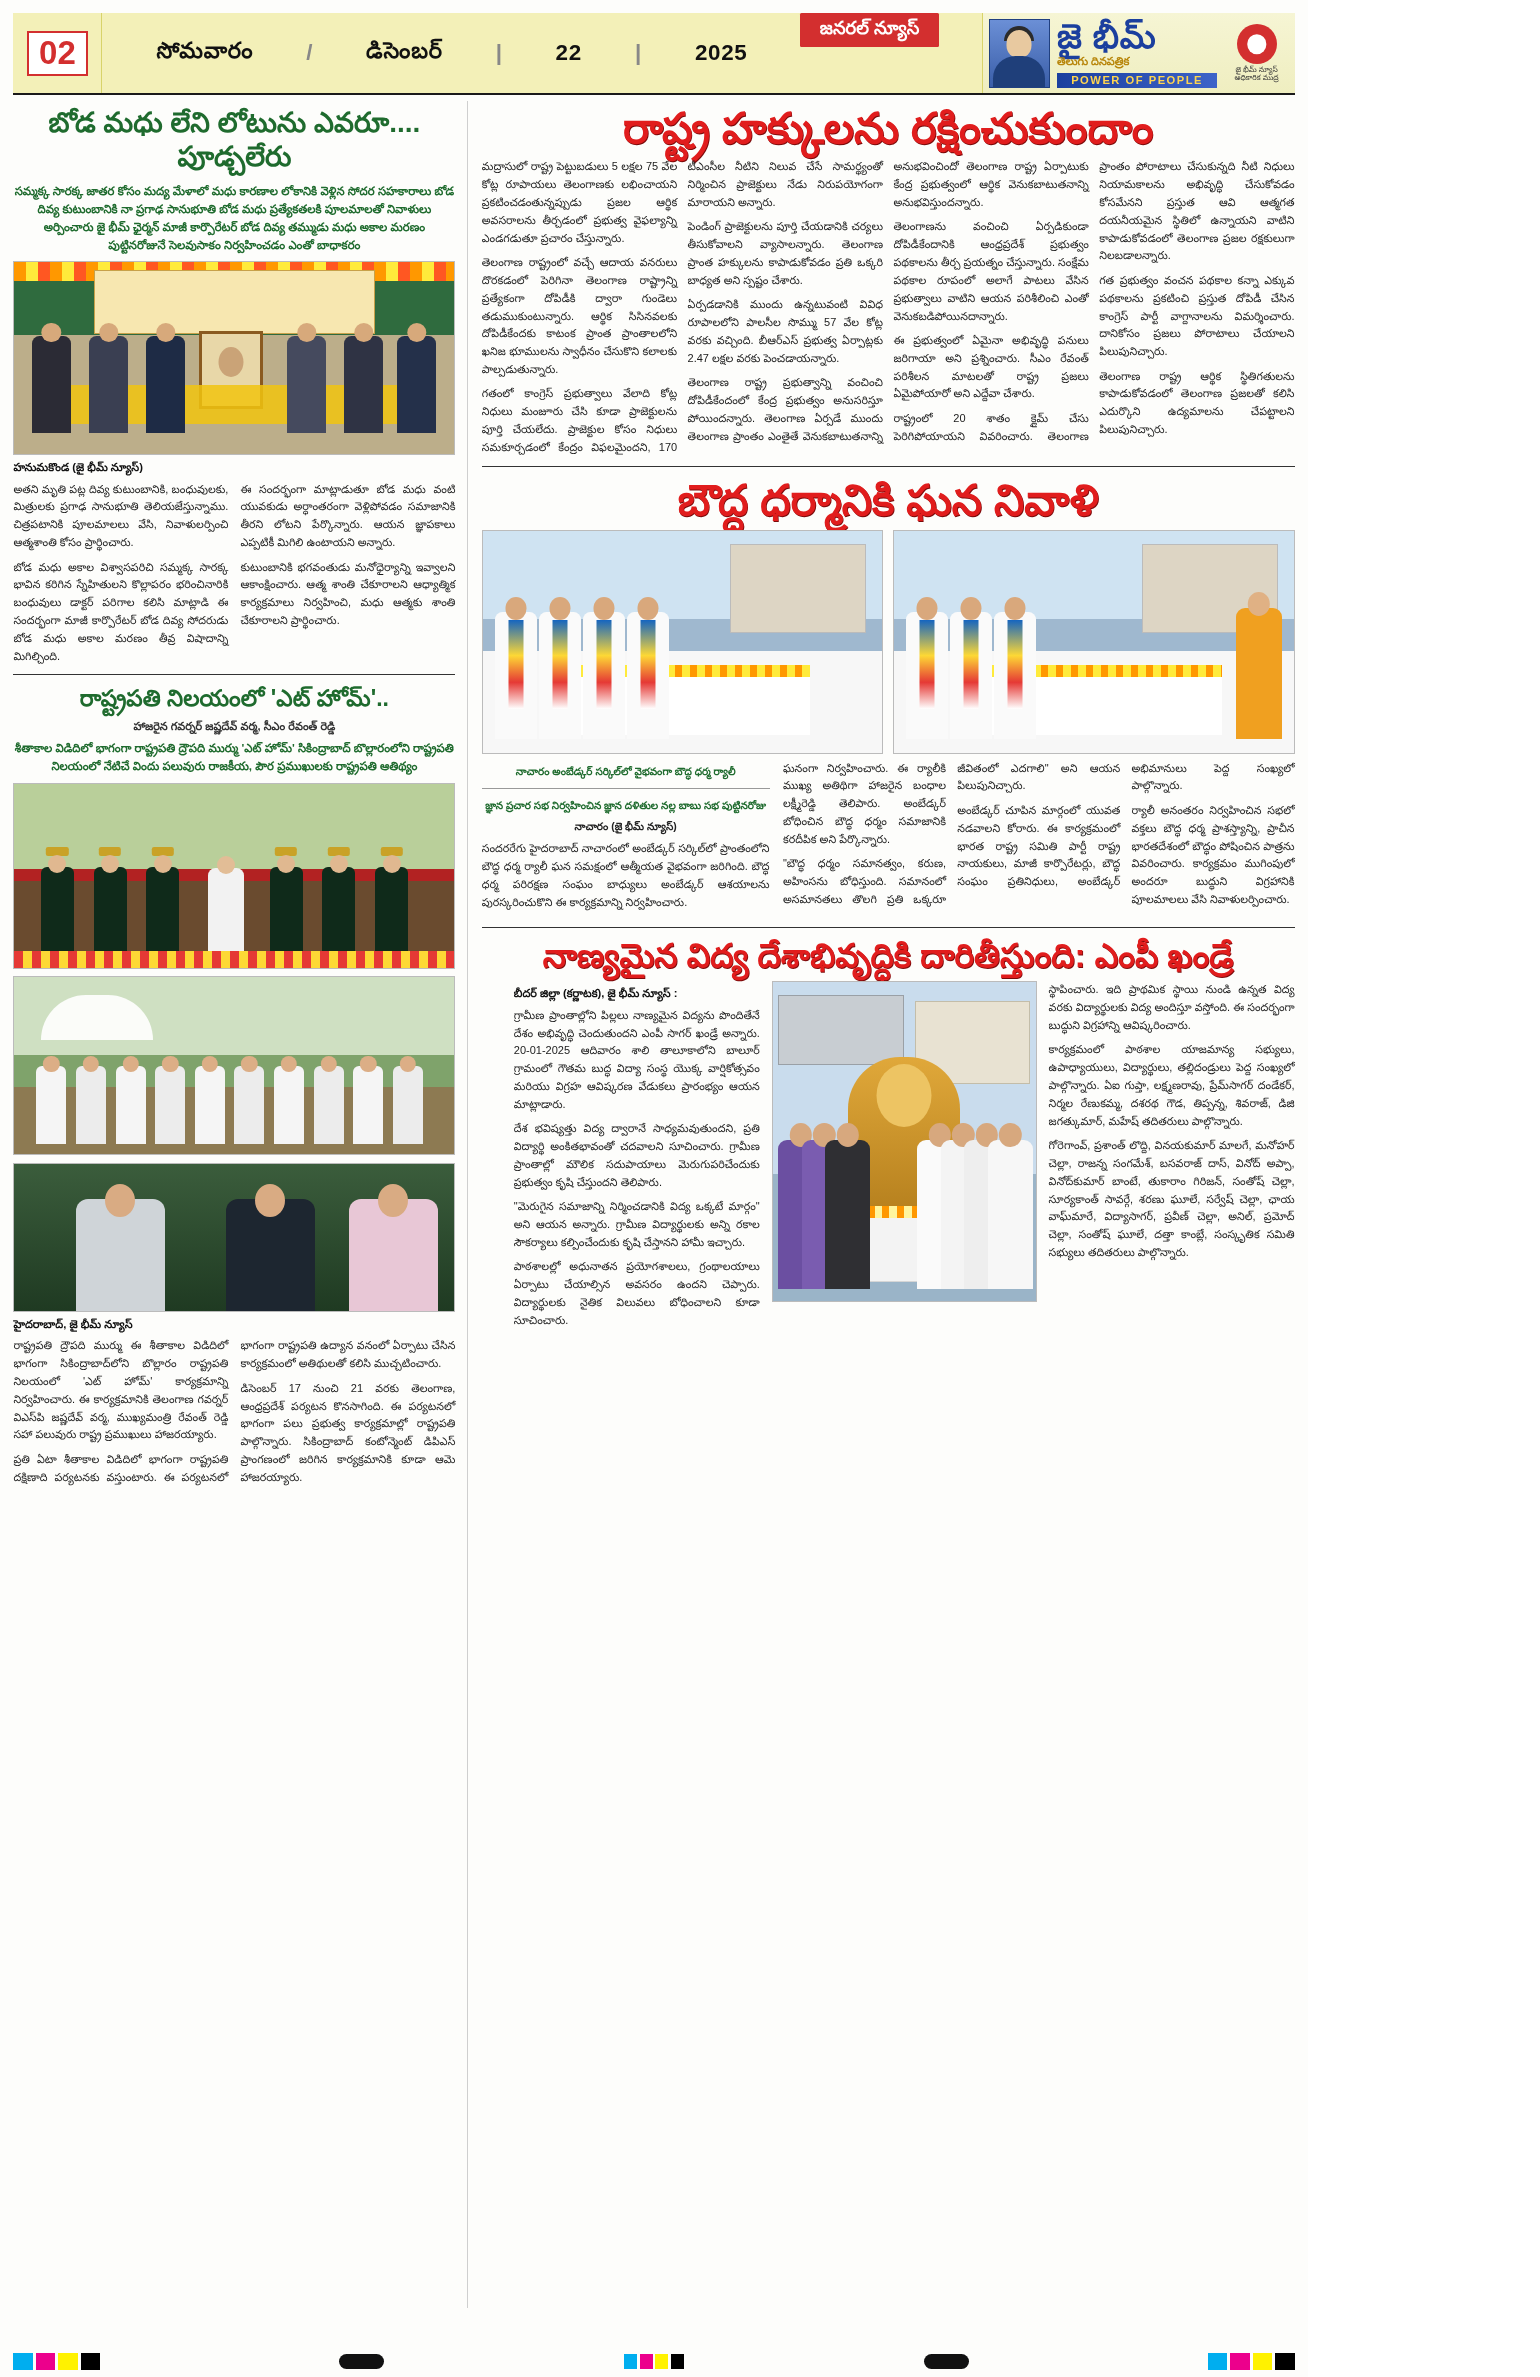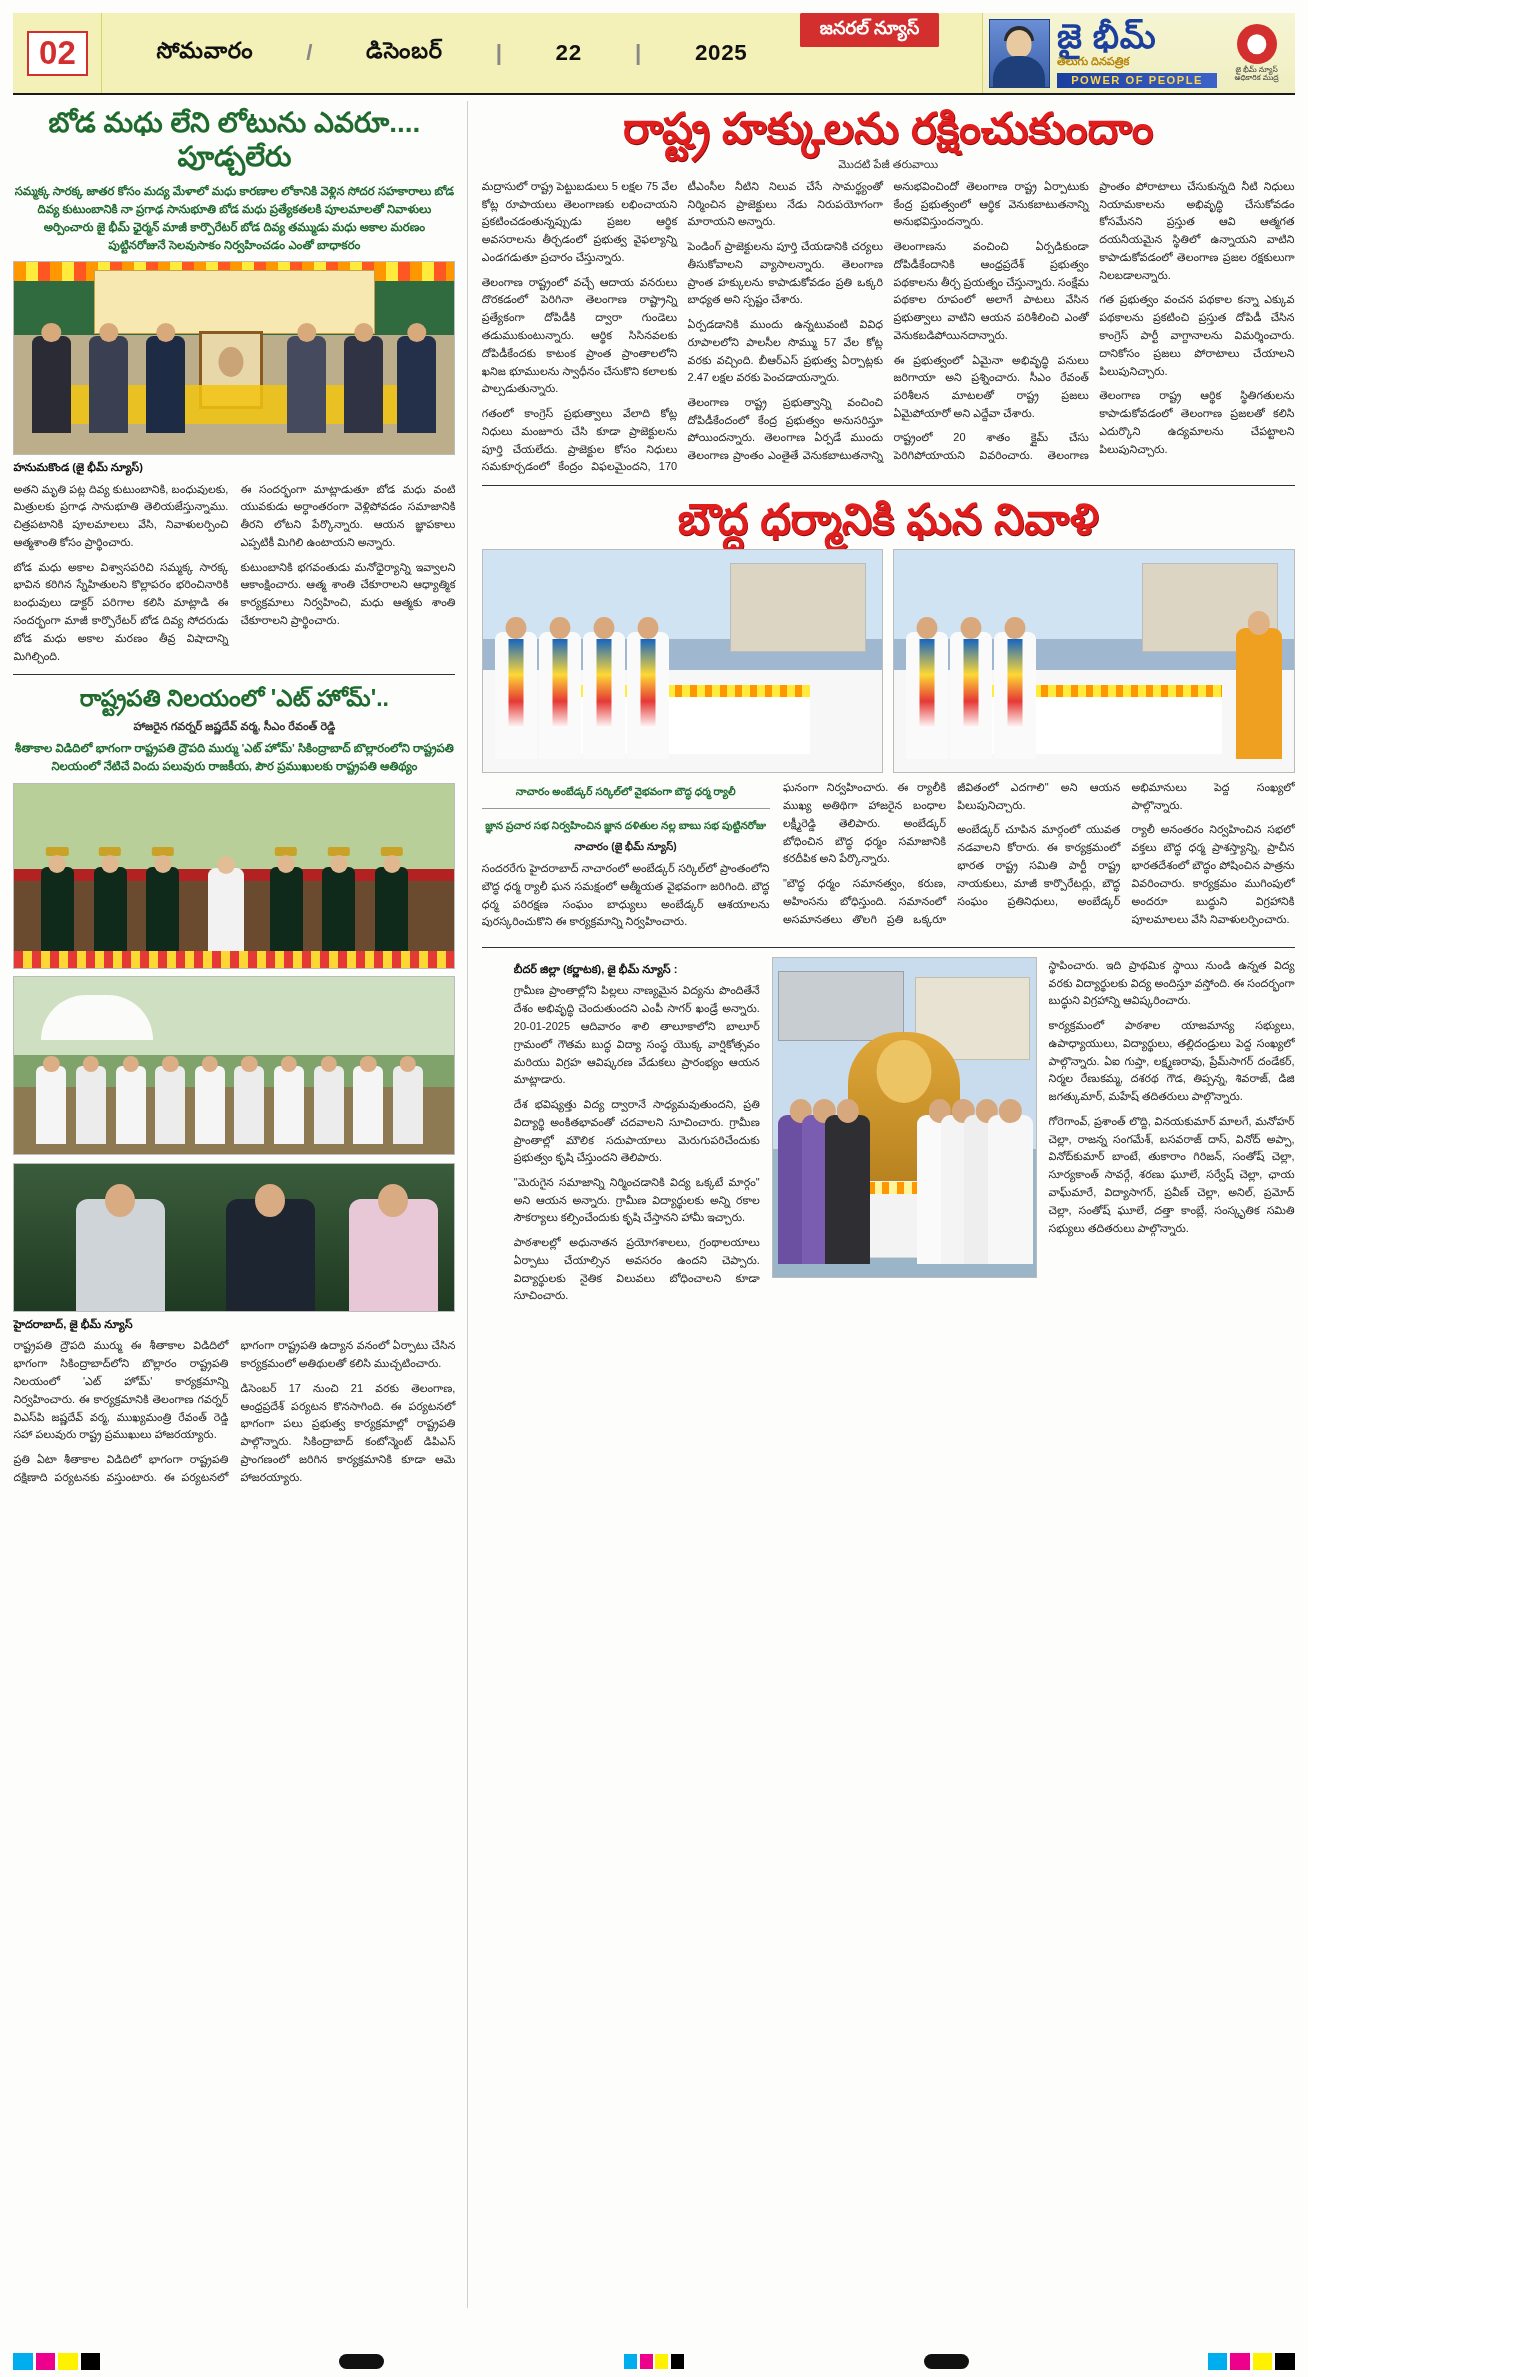--- a/index.html
+++ b/index.html
@@ -448,21 +448,20 @@
       <div class="body-text cols2">
         <p>రాష్ట్రపతి ద్రౌపది ముర్ము ఈ శీతాకాల విడిదిలో భాగంగా సికింద్రాబాద్‌లోని బొల్లారం రాష్ట్రపతి నిలయంలో 'ఎట్ హోమ్' కార్యక్రమాన్ని నిర్వహించారు. ఈ కార్యక్రమానికి తెలంగాణ గవర్నర్ విఎస్‌పి జష్ణదేవ్ వర్మ, ముఖ్యమంత్రి రేవంత్ రెడ్డి సహా పలువురు రాష్ట్ర ప్రముఖులు హాజరయ్యారు.</p>
         <p>ప్రతి ఏటా శీతాకాల విడిదిలో భాగంగా రాష్ట్రపతి దక్షిణాది పర్యటనకు వస్తుంటారు. ఈ పర్యటనలో భాగంగా రాష్ట్రపతి ఉద్యాన వనంలో ఏర్పాటు చేసిన కార్యక్రమంలో అతిథులతో కలిసి ముచ్చటించారు.</p>
         <p>డిసెంబర్ 17 నుంచి 21 వరకు తెలంగాణ, ఆంధ్రప్రదేశ్ పర్యటన కొనసాగింది. ఈ పర్యటనలో భాగంగా పలు ప్రభుత్వ కార్యక్రమాల్లో రాష్ట్రపతి పాల్గొన్నారు. సికింద్రాబాద్ కంటోన్మెంట్ డిపిఎస్ ప్రాంగణంలో జరిగిన కార్యక్రమానికి కూడా ఆమె హాజరయ్యారు.</p>
       </div>
     </div>
 
     <div class="colR">
 
       <h1 class="hl-red">రాష్ట్ర హక్కులను రక్షించుకుందాం</h1>
-      <div class="kicker">మొదటి పేజీ తరువాయి</div>
 
       <div class="body-text cols4">
         <p>మద్రాసులో రాష్ట్ర పెట్టుబడులు 5 లక్షల 75 వేల కోట్ల రూపాయలు తెలంగాణకు లభించాయని ప్రకటించడంతున్నప్పుడు ప్రజల ఆర్థిక అవసరాలను తీర్చడంలో ప్రభుత్వ వైఫల్యాన్ని ఎండగడుతూ ప్రచారం చేస్తున్నారు.</p>
         <p>తెలంగాణ రాష్ట్రంలో వచ్చే ఆదాయ వనరులు దొరకడంలో పెరిగినా తెలంగాణ రాష్ట్రాన్ని ప్రత్యేకంగా దోపిడీకి ద్వారా గుండెలు తడుముకుంటున్నారు. ఆర్థిక సిసినవలకు దోపిడీకేందకు కాటంక ప్రాంత ప్రాంతాలలోని ఖనిజ భూములను స్వాధీనం చేసుకొని కలాలకు పాల్పడుతున్నారు.</p>
         <p>గతంలో కాంగ్రెస్ ప్రభుత్వాలు వేలాది కోట్ల నిధులు మంజూరు చేసి కూడా ప్రాజెక్టులను పూర్తి చేయలేదు. ప్రాజెక్టుల కోసం నిధులు సమకూర్చడంలో కేంద్రం విఫలమైందని, 170 టీఎంసీల నీటిని నిలువ చేసే సామర్థ్యంతో నిర్మించిన ప్రాజెక్టులు నేడు నిరుపయోగంగా మారాయని అన్నారు.</p>
         <p>పెండింగ్ ప్రాజెక్టులను పూర్తి చేయడానికి చర్యలు తీసుకోవాలని వ్యాసాలన్నారు. తెలంగాణ ప్రాంత హక్కులను కాపాడుకోవడం ప్రతి ఒక్కరి బాధ్యత అని స్పష్టం చేశారు.</p>
         <p>ఏర్పడడానికి ముందు ఉన్నటువంటి వివిధ రూపాలలోని పాలసీల సొమ్ము 57 వేల కోట్ల వరకు వచ్చింది. బీఆర్ఎస్ ప్రభుత్వ ఏర్పాట్లకు 2.47 లక్షల వరకు పెంచడాయన్నారు.</p>
         <p>తెలంగాణ రాష్ట్ర ప్రభుత్వాన్ని వంచించి దోపిడీకేందంలో కేంద్ర ప్రభుత్వం అనుసరిస్తూ పోయింద‌న్నారు. తెలంగాణ ఏర్పడే ముందు తెలంగాణ ప్రాంతం ఎంతైతే వెనుకబాటుతనాన్ని అనుభవించిందో తెలంగాణ రాష్ట్ర ఏర్పాటుకు కేంద్ర ప్రభుత్వంలో ఆర్థిక వెనుకబాటుతనాన్ని అనుభవిస్తుందన్నారు.</p>
         <p>తెలంగాణను వంచించి ఏర్పడికుండా దోపిడీకేందానికి ఆంధ్రప్రదేశ్ ప్రభుత్వం పథకాలను తీర్చ ప్రయత్నం చేస్తున్నారు. సంక్షేమ పథకాల రూపంలో అలాగే పాటలు వేసిన ప్రభుత్వాలు వాటిని ఆయన పరిశీలించి ఎంతో వెనుకబడిపోయినదాన్నారు.</p>
         <p>ఈ ప్రభుత్వంలో ఏమైనా అభివృద్ధి పనులు జరిగాయా అని ప్రశ్నించారు. సీఎం రేవంత్ పరిశీలన మాటలతో రాష్ట్ర ప్రజలు ఏమైపోయారో అని ఎద్దేవా చేశారు.</p>
@@ -536,20 +535,21 @@
         <div class="body-text cols3">
           <p>ఘనంగా నిర్వహించారు. ఈ ర్యాలీకి ముఖ్య అతిథిగా హాజరైన బంధాల లక్ష్మీరెడ్డి తెలిపారు. అంబేడ్కర్ బోధించిన బౌద్ధ ధర్మం సమాజానికి కరదీపిక అని పేర్కొన్నారు.</p>
           <p>"బౌద్ధ ధర్మం సమానత్వం, కరుణ, అహింసను బోధిస్తుంది. సమానంలో అసమానతలు తొలగి ప్రతి ఒక్కరూ జీవితంలో ఎదగాలి" అని ఆయన పిలుపునిచ్చారు.</p>
           <p>అంబేడ్కర్ చూపిన మార్గంలో యువత నడవాలని కోరారు. ఈ కార్యక్రమంలో భారత రాష్ట్ర సమితి పార్టీ రాష్ట్ర నాయకులు, మాజీ కార్పొరేటర్లు, బౌద్ధ సంఘం ప్రతినిధులు, అంబేడ్కర్ అభిమానులు పెద్ద సంఖ్యలో పాల్గొన్నారు.</p>
           <p>ర్యాలీ అనంతరం నిర్వహించిన సభలో వక్తలు బౌద్ధ ధర్మ ప్రాశస్త్యాన్ని, ప్రాచీన భారతదేశంలో బౌద్ధం పోషించిన పాత్రను వివరించారు. కార్యక్రమం ముగింపులో అందరూ బుద్ధుని విగ్రహానికి పూలమాలలు వేసి నివాళులర్పించారు.</p>
         </div>
       </div>
 
       <div class="rule"></div>
 
+      <h1 class="hl-red small">నాణ్యమైన విద్య దేశాభివృద్ధికి దారితీస్తుంది: ఎంపీ ఖండ్రే</h1>
 
       <div style="display:grid;grid-template-columns:246px 1fr 246px;gap:12px;margin-top:6px;margin-left:32px;">
         <div>
           <div class="byline">బీదర్ జిల్లా (కర్ణాటక), జై భీమ్ న్యూస్ :</div>
           <div class="body-text">
             <p>గ్రామీణ ప్రాంతాల్లోని పిల్లలు నాణ్యమైన విద్యను పొందితేనే దేశం అభివృద్ధి చెందుతుందని ఎంపీ సాగర్ ఖండ్రే అన్నారు. 20-01-2025 ఆదివారం శాలి తాలూకాలోని బాలూర్ గ్రామంలో గౌతమ బుద్ధ విద్యా సంస్థ యొక్క వార్షికోత్సవం మరియు విగ్రహ ఆవిష్కరణ వేడుకలు ప్రారంభ్యం ఆయన మాట్లాడారు.</p>
             <p>దేశ భవిష్యత్తు విద్య ద్వారానే సాధ్యమవుతుందని, ప్రతి విద్యార్థి అంకితభావంతో చదవాలని సూచించారు. గ్రామీణ ప్రాంతాల్లో మౌలిక సదుపాయాలు మెరుగుపరిచేందుకు ప్రభుత్వం కృషి చేస్తుందని తెలిపారు.</p>
             <p>"మెరుగైన సమాజాన్ని నిర్మించడానికి విద్య ఒక్కటే మార్గం" అని ఆయన అన్నారు. గ్రామీణ విద్యార్థులకు అన్ని రకాల సౌకర్యాలు కల్పించేందుకు కృషి చేస్తానని హామీ ఇచ్చారు.</p>
             <p>పాఠశాలల్లో అధునాతన ప్రయోగశాలలు, గ్రంథాలయాలు ఏర్పాటు చేయాల్సిన అవసరం ఉందని చెప్పారు. విద్యార్థులకు నైతిక విలువలు బోధించాలని కూడా సూచించారు.</p>
           </div>

